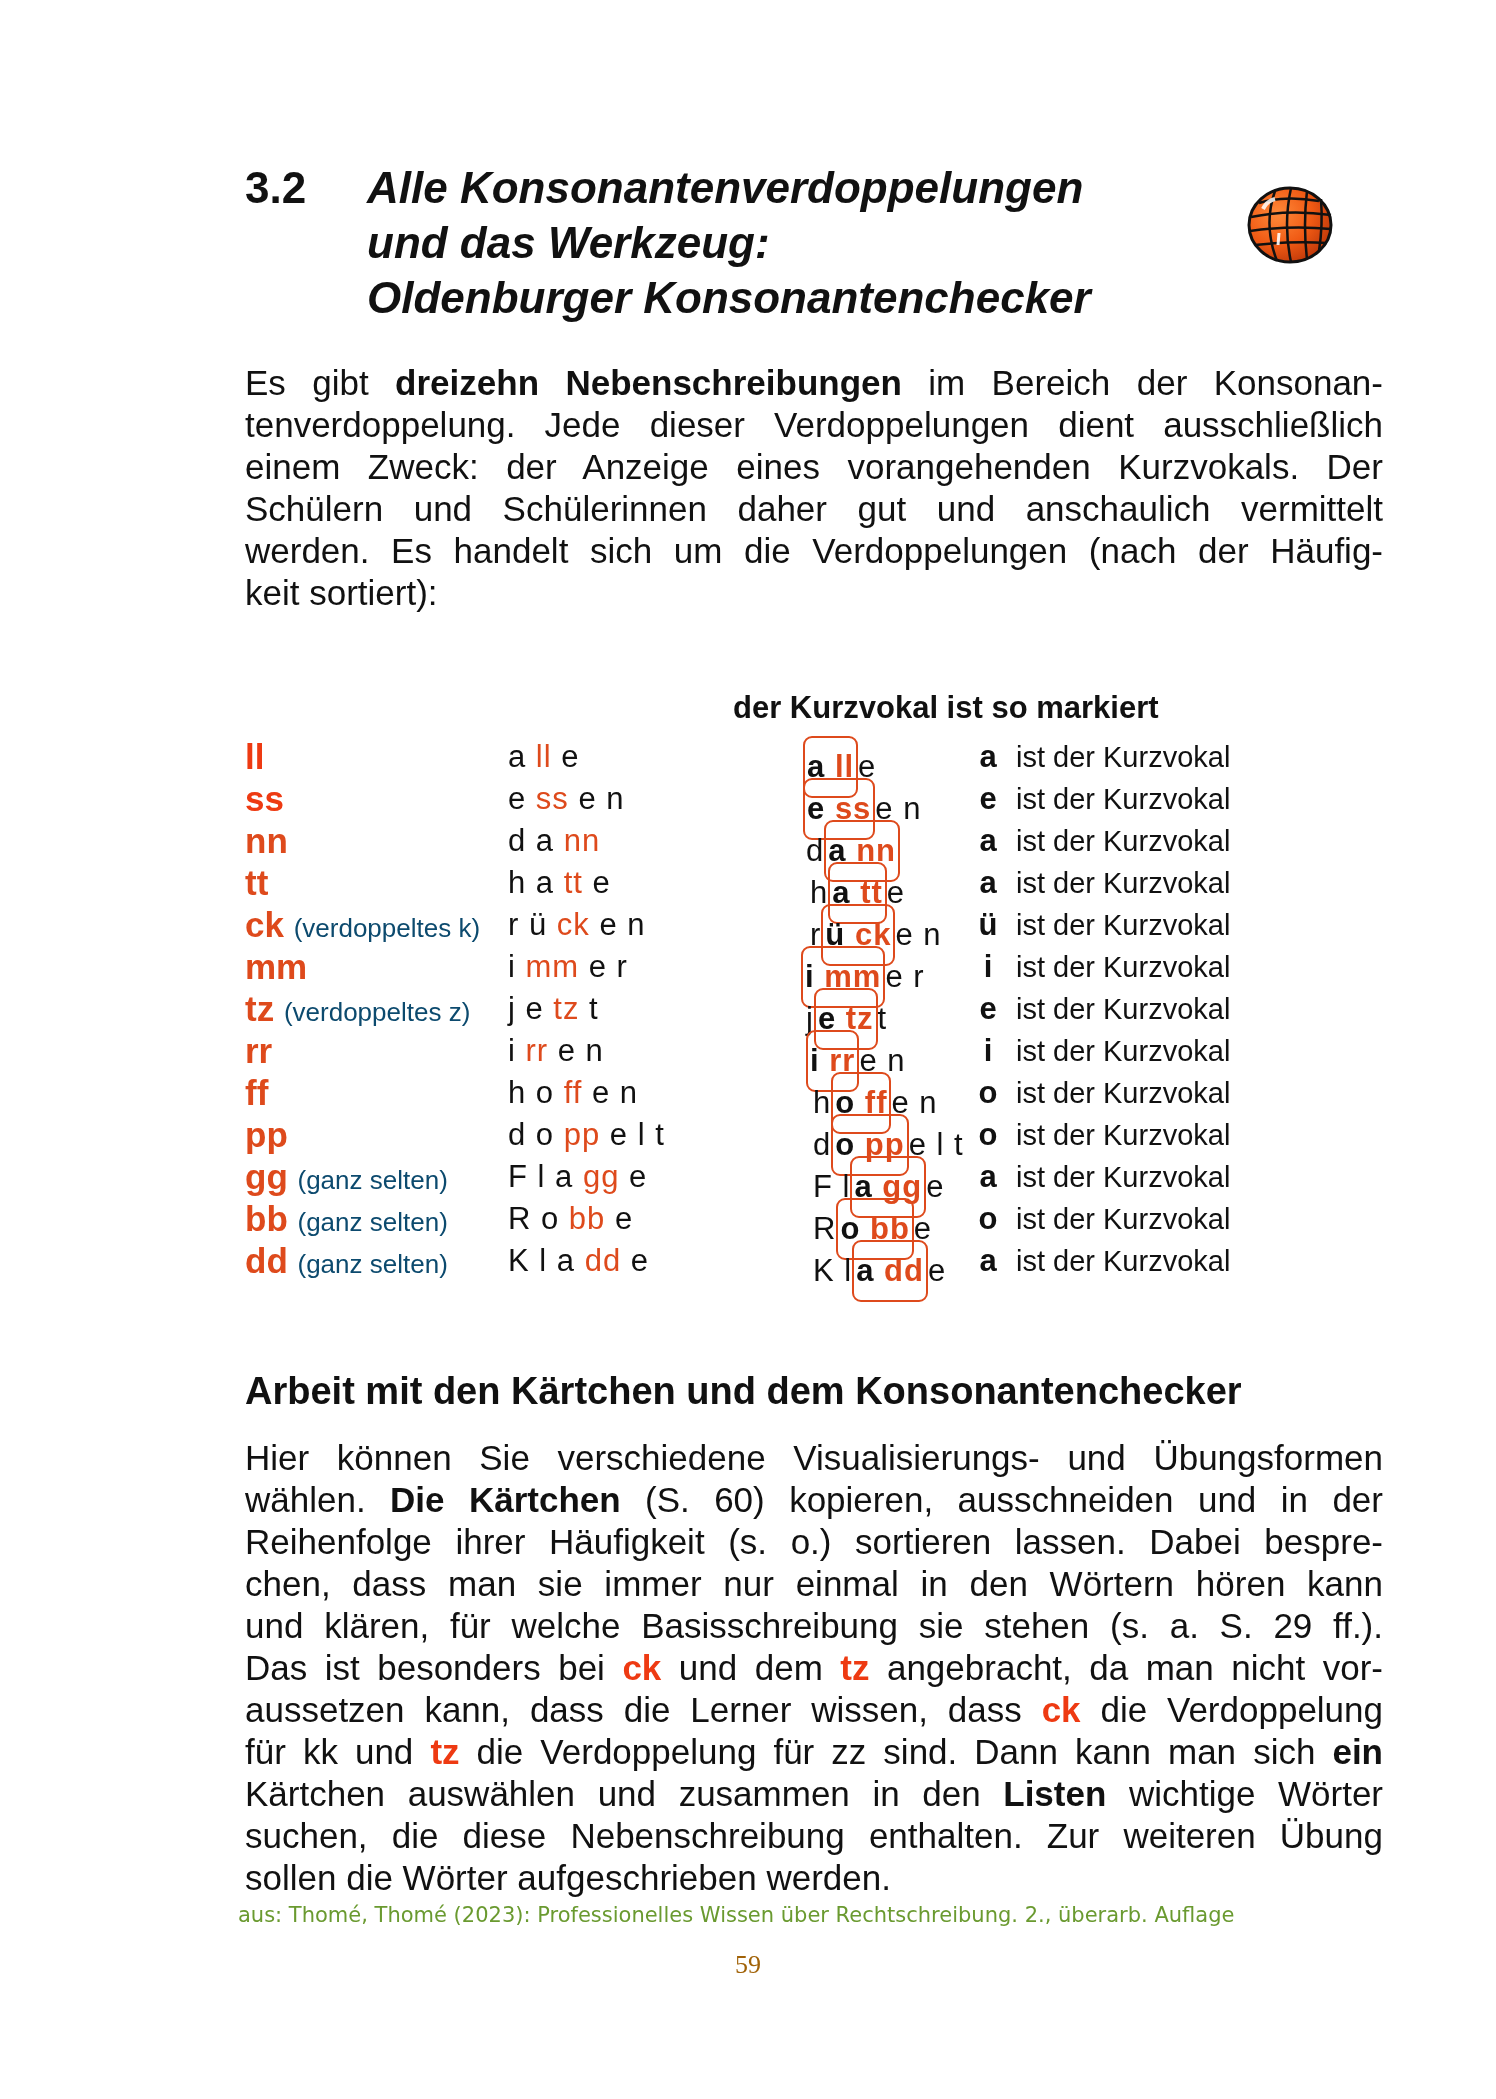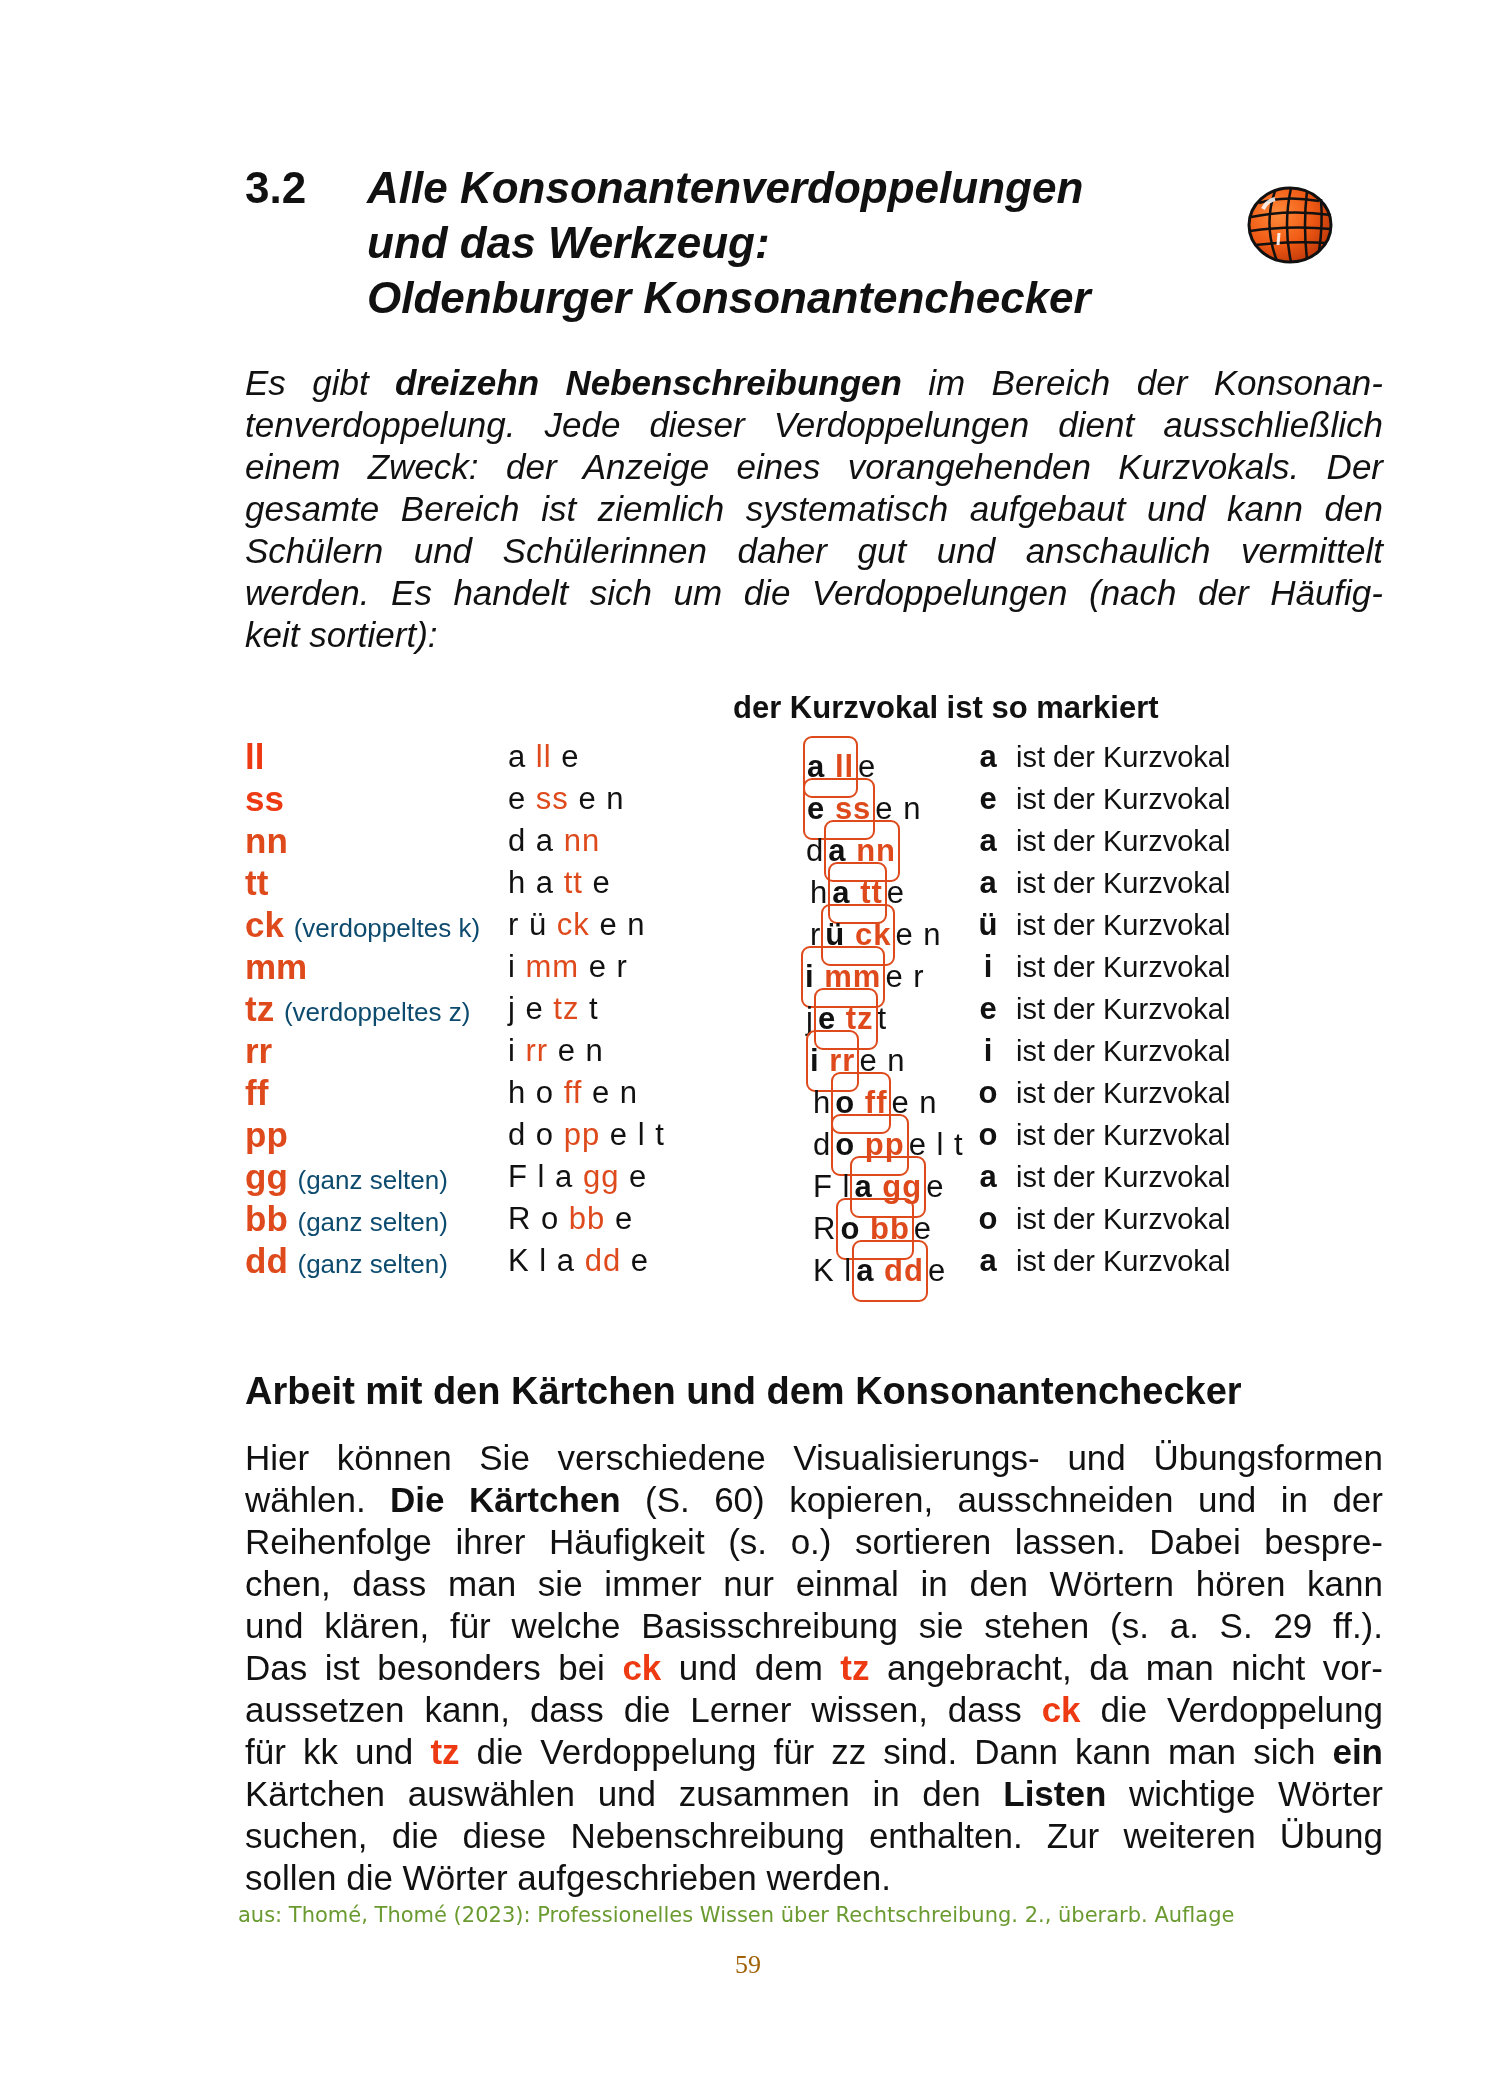--- a/index.html
+++ b/index.html
@@ -79,25 +79,24 @@
     <path d="M5 48 Q46 42 86 46" stroke="#111" stroke-width="2.5" fill="none"></path>
     <path d="M10 62 Q46 58 82 60" stroke="#111" stroke-width="2.5" fill="none"></path>
     <path d="M30 8 Q18 42 32 78" stroke="#111" stroke-width="2.5" fill="none"></path>
     <path d="M46 5 Q38 42 46 79" stroke="#111" stroke-width="2.5" fill="none"></path>
     <path d="M62 8 Q58 42 62 76" stroke="#111" stroke-width="2.5" fill="none"></path>
     <path d="M76 16 Q78 42 74 68" stroke="#111" stroke-width="2.5" fill="none"></path>
     <path d="M18 26 Q22 18 30 16" stroke="#fff" stroke-width="4" fill="none" opacity="0.85"></path>
     <path d="M34 50 L33 62" stroke="#fff" stroke-width="3" fill="none" opacity="0.9"></path>
   </svg>
 
-  <div class="para" style="top: 362px; font-style: italic;">
+  <div class="para" style="top: 362px;">
     <span class="ln"><span>Es gibt </span><b>dreizehn Nebenschreibungen</b><span> im Bereich der Konsonan-</span></span>
     <span class="ln">tenverdoppelung. Jede dieser Verdoppelungen dient ausschließlich</span>
     <span class="ln">einem Zweck: der Anzeige eines vorangehenden Kurzvokals. Der</span>
-    <span class="ln">gesamte Bereich ist ziemlich systematisch aufgebaut und kann den</span>
     <span class="ln">Schülern und Schülerinnen daher gut und anschaulich vermittelt</span>
     <span class="ln">werden. Es handelt sich um die Verdoppelungen (nach der Häufig-</span>
     <span class="ln last">keit sortiert):</span>
   </div>
 
   <div class="table-head">der Kurzvokal ist so markiert</div>
 
   <div id="rows">
       <div class="row" style="top: 736px;">
         <span class="cons"><span style="color: rgb(238, 58, 18);">ll</span></span>

